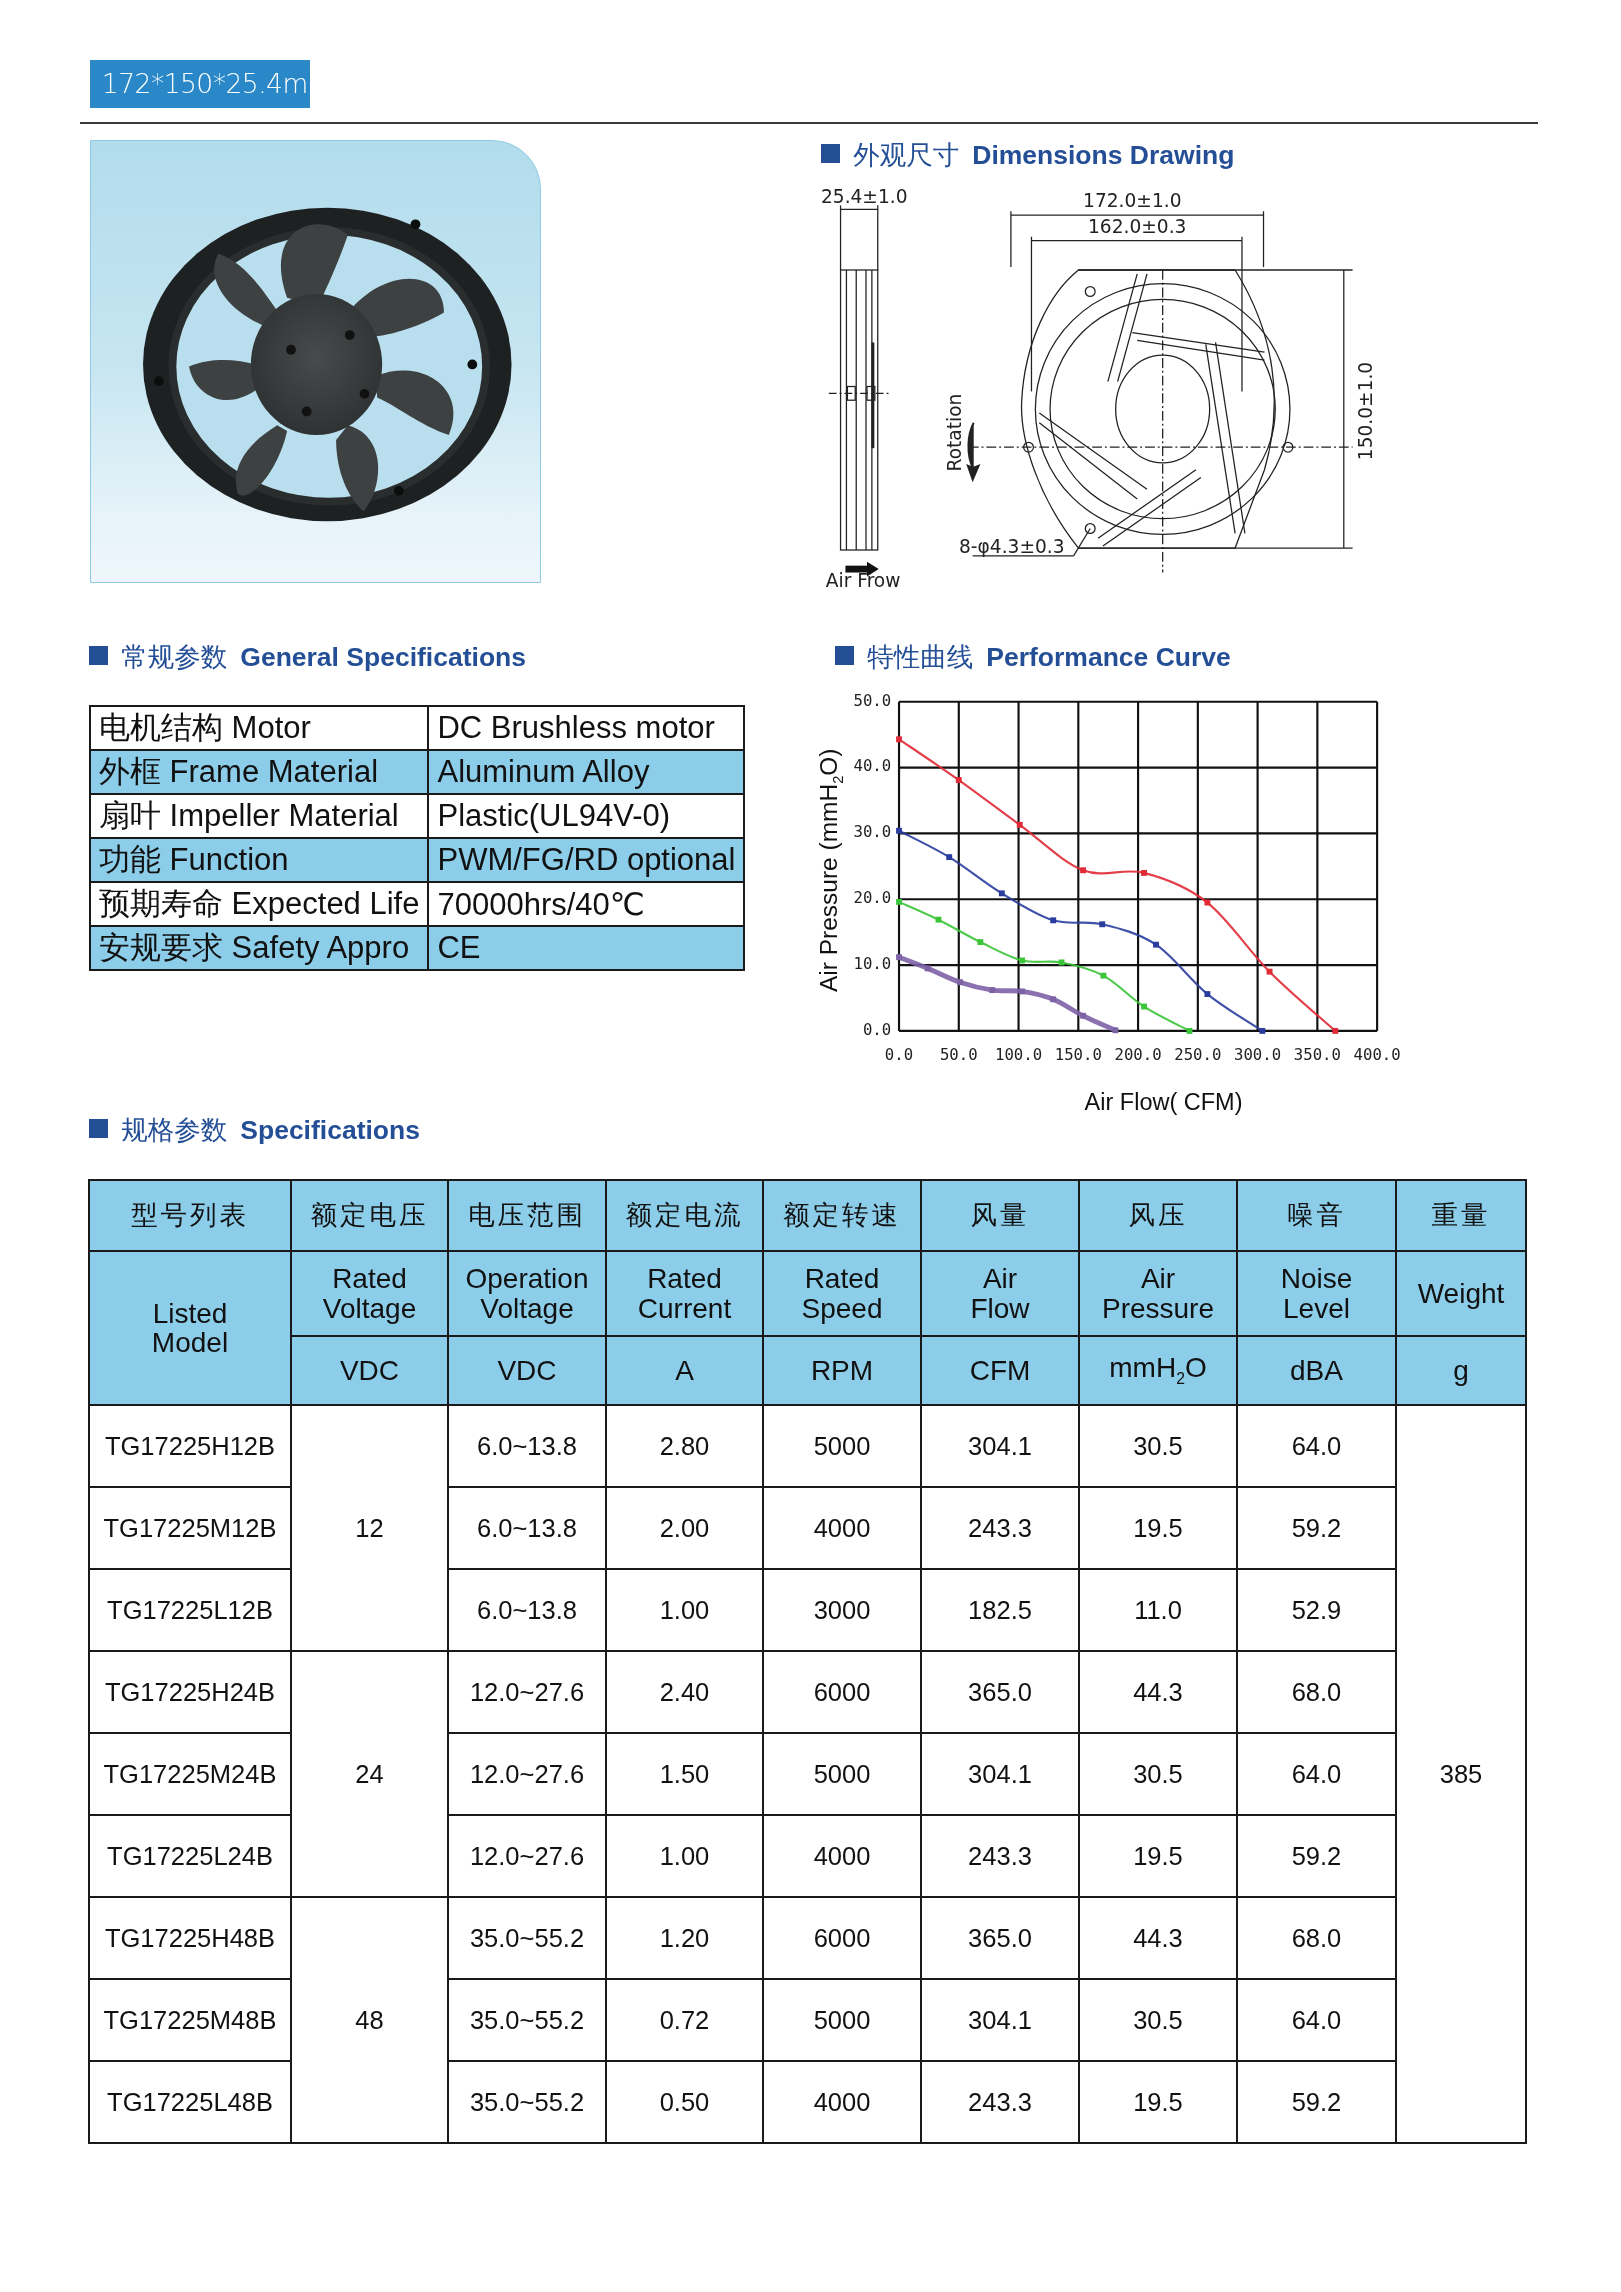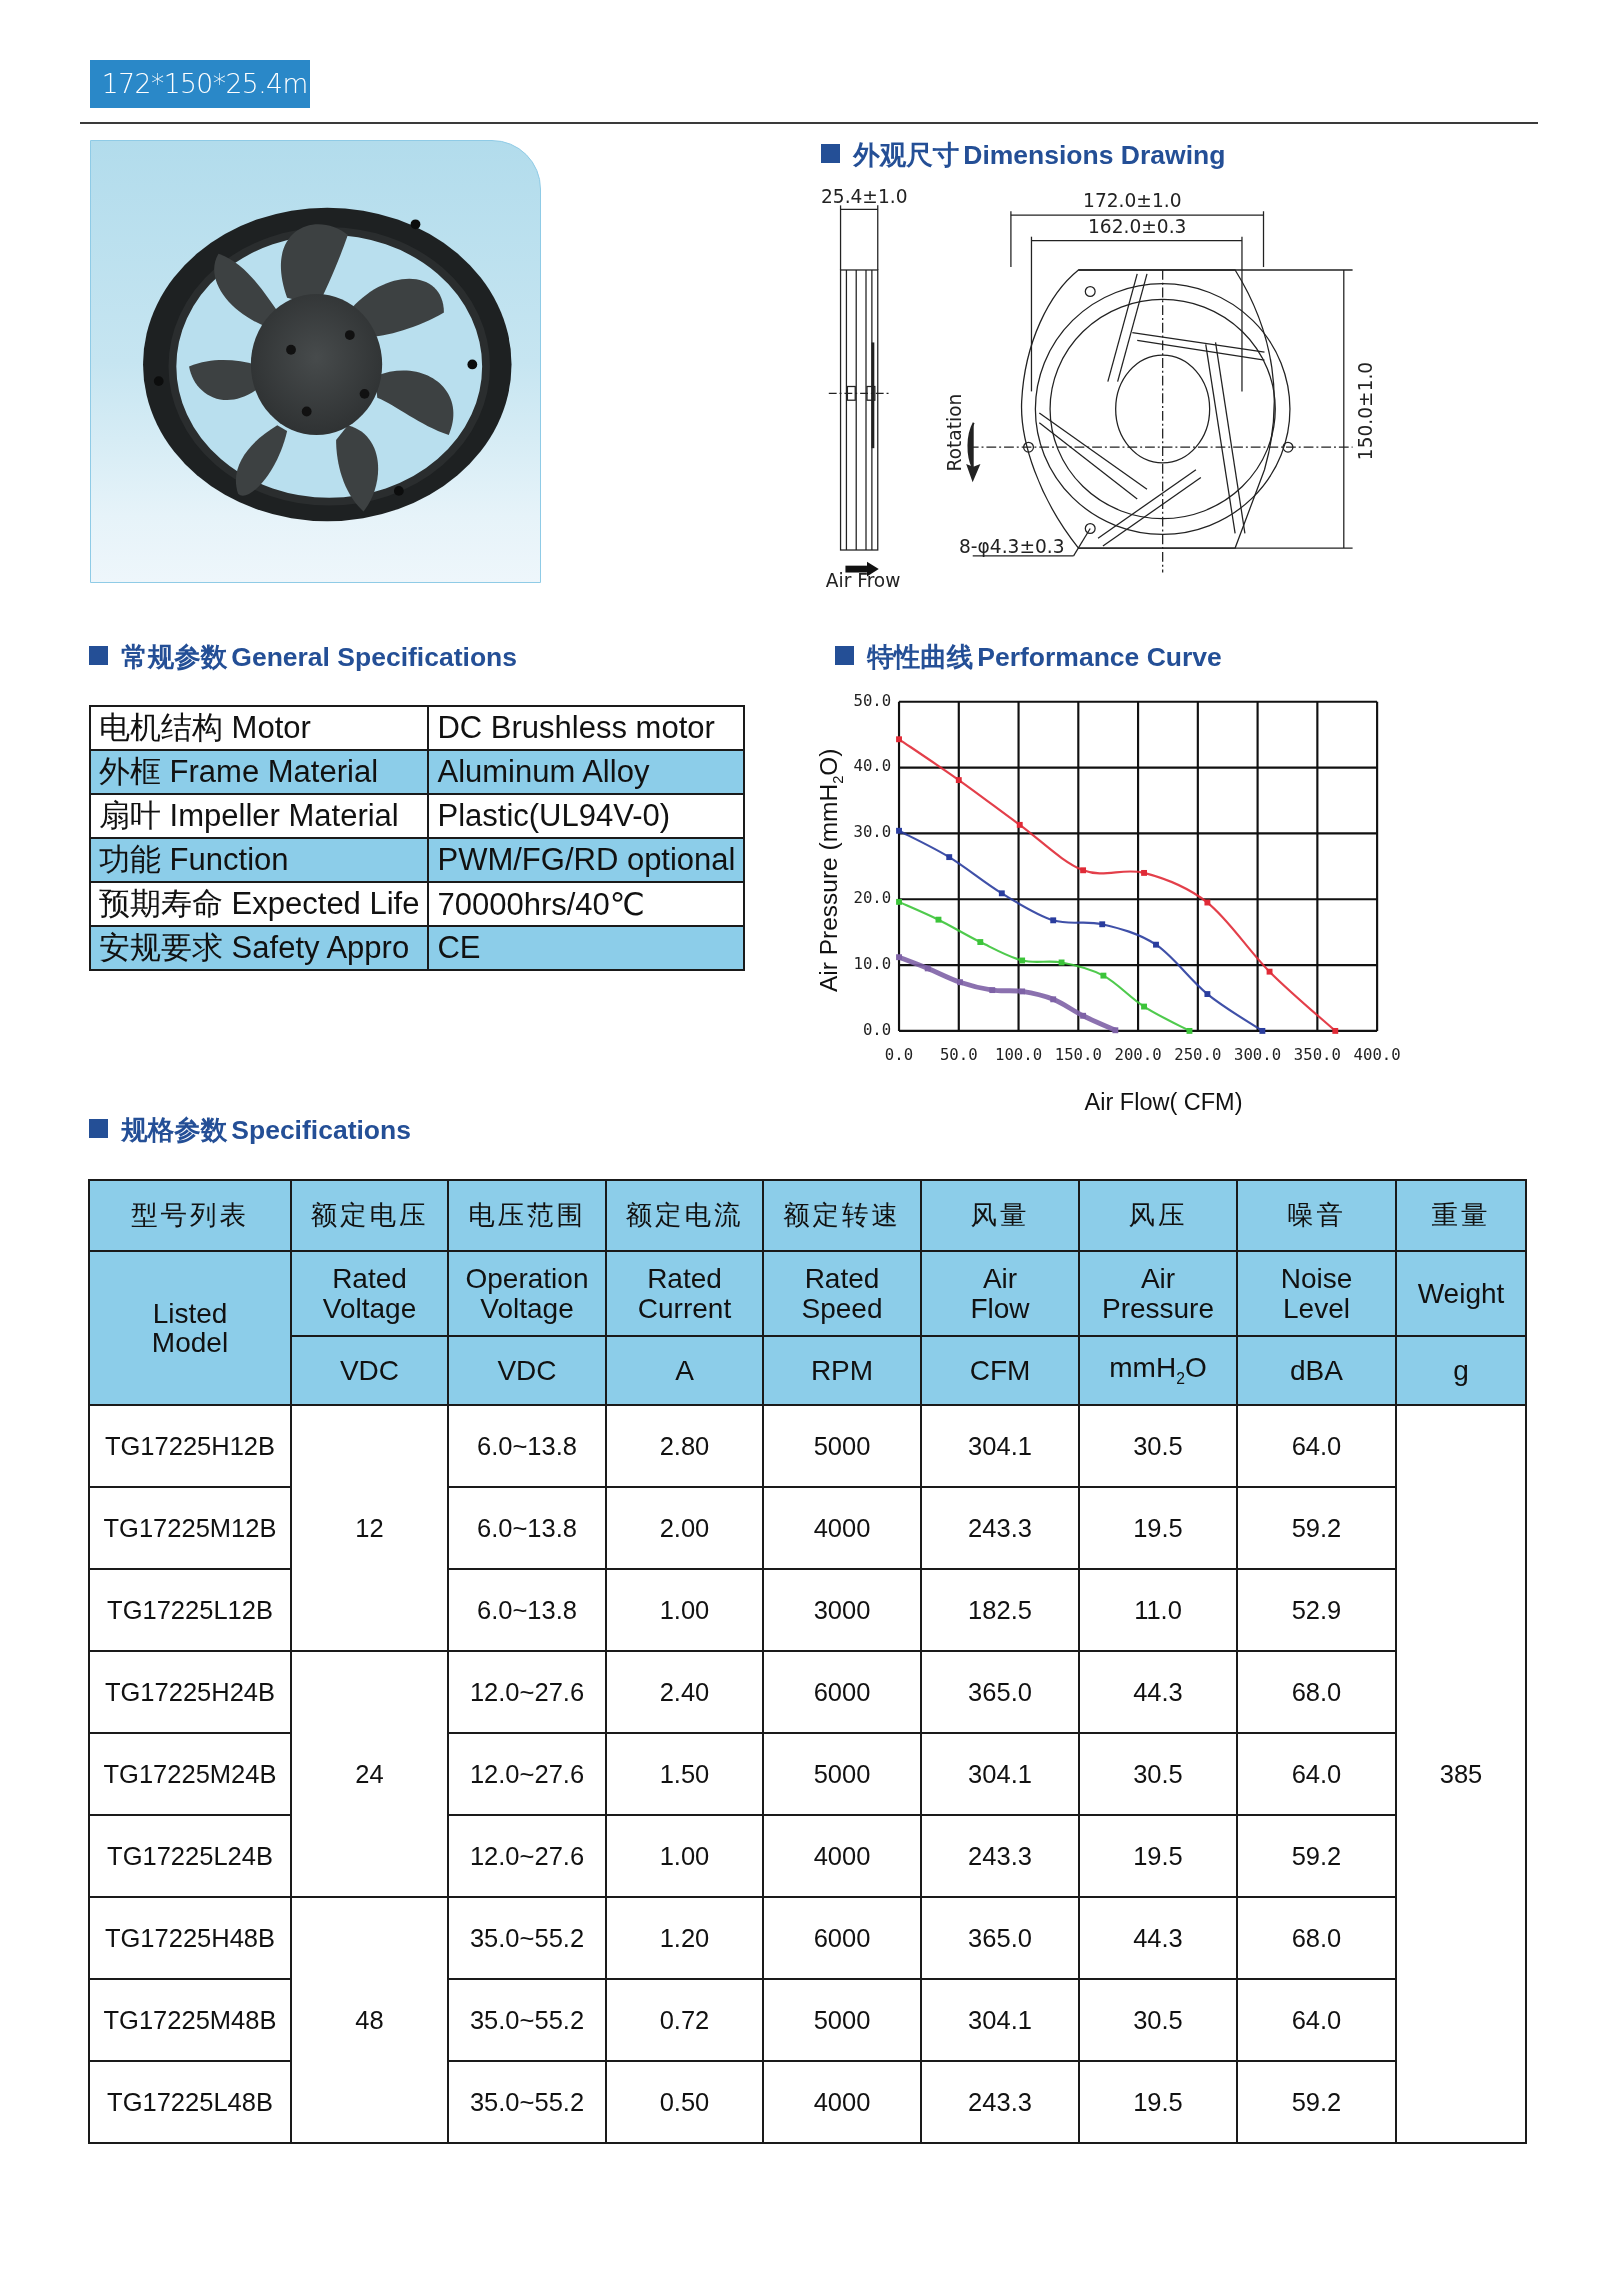--- a/index.html
+++ b/index.html
@@ -8,21 +8,21 @@
   .abs { position:absolute; }
   .badge { left:90px; top:60px; width:220px; height:48px; background:#2a88c8; color:#fff;
            font-size:26.5px; line-height:48px; padding-left:11.8px; box-sizing:border-box; overflow:hidden; white-space:nowrap;
            font-family:"DejaVu Sans",sans-serif; font-weight:300; letter-spacing:-0.5px; }
   .rule { left:80px; top:122px; width:1458px; height:2px; background:#3a3a3a; }
   .photo { left:90px; top:140px; width:451px; height:443px; border:1.5px solid #8fcbe6;
            border-top-right-radius:49px; box-sizing:border-box; overflow:hidden;
            background:linear-gradient(180deg,#b2dcec 0%,#c6e5f1 50%,#e6f3f9 85%,#eef6fb 100%); }
   .sec-title { font-size:26.5px; font-weight:bold; color:#244f96; white-space:nowrap; }
   .sec-title .sq { display:inline-block; width:18.6px; height:18.6px; background:#244f96; margin-right:13.7px; vertical-align:1px; }
-  .sec-title .cn { font-weight:bold; margin-right:4px; }
+  .sec-title .cn { font-weight:normal; margin-right:13px; }
   
   table.gen { position:absolute; left:89px; top:705px; width:608px; border-collapse:collapse; }
   table.gen td { border:2.5px solid #1a1a1a; height:41px; font-size:31px; padding:0 8px; white-space:nowrap; }
   table.gen td.k { width:294px; }
   table.gen tr.alt td { background:#8ccde9; }
   
   table.spec { position:absolute; left:88px; top:1179px; width:1436px; border-collapse:collapse; table-layout:fixed; }
   table.spec td { border:2px solid #1a1a1a; text-align:center; font-size:25.5px; padding:0; line-height:1.05; }
   table.spec .hd { background:#8ccde9; }
   table.spec tr.h1 td { height:69px; font-size:26.5px; letter-spacing:2.9px; }

